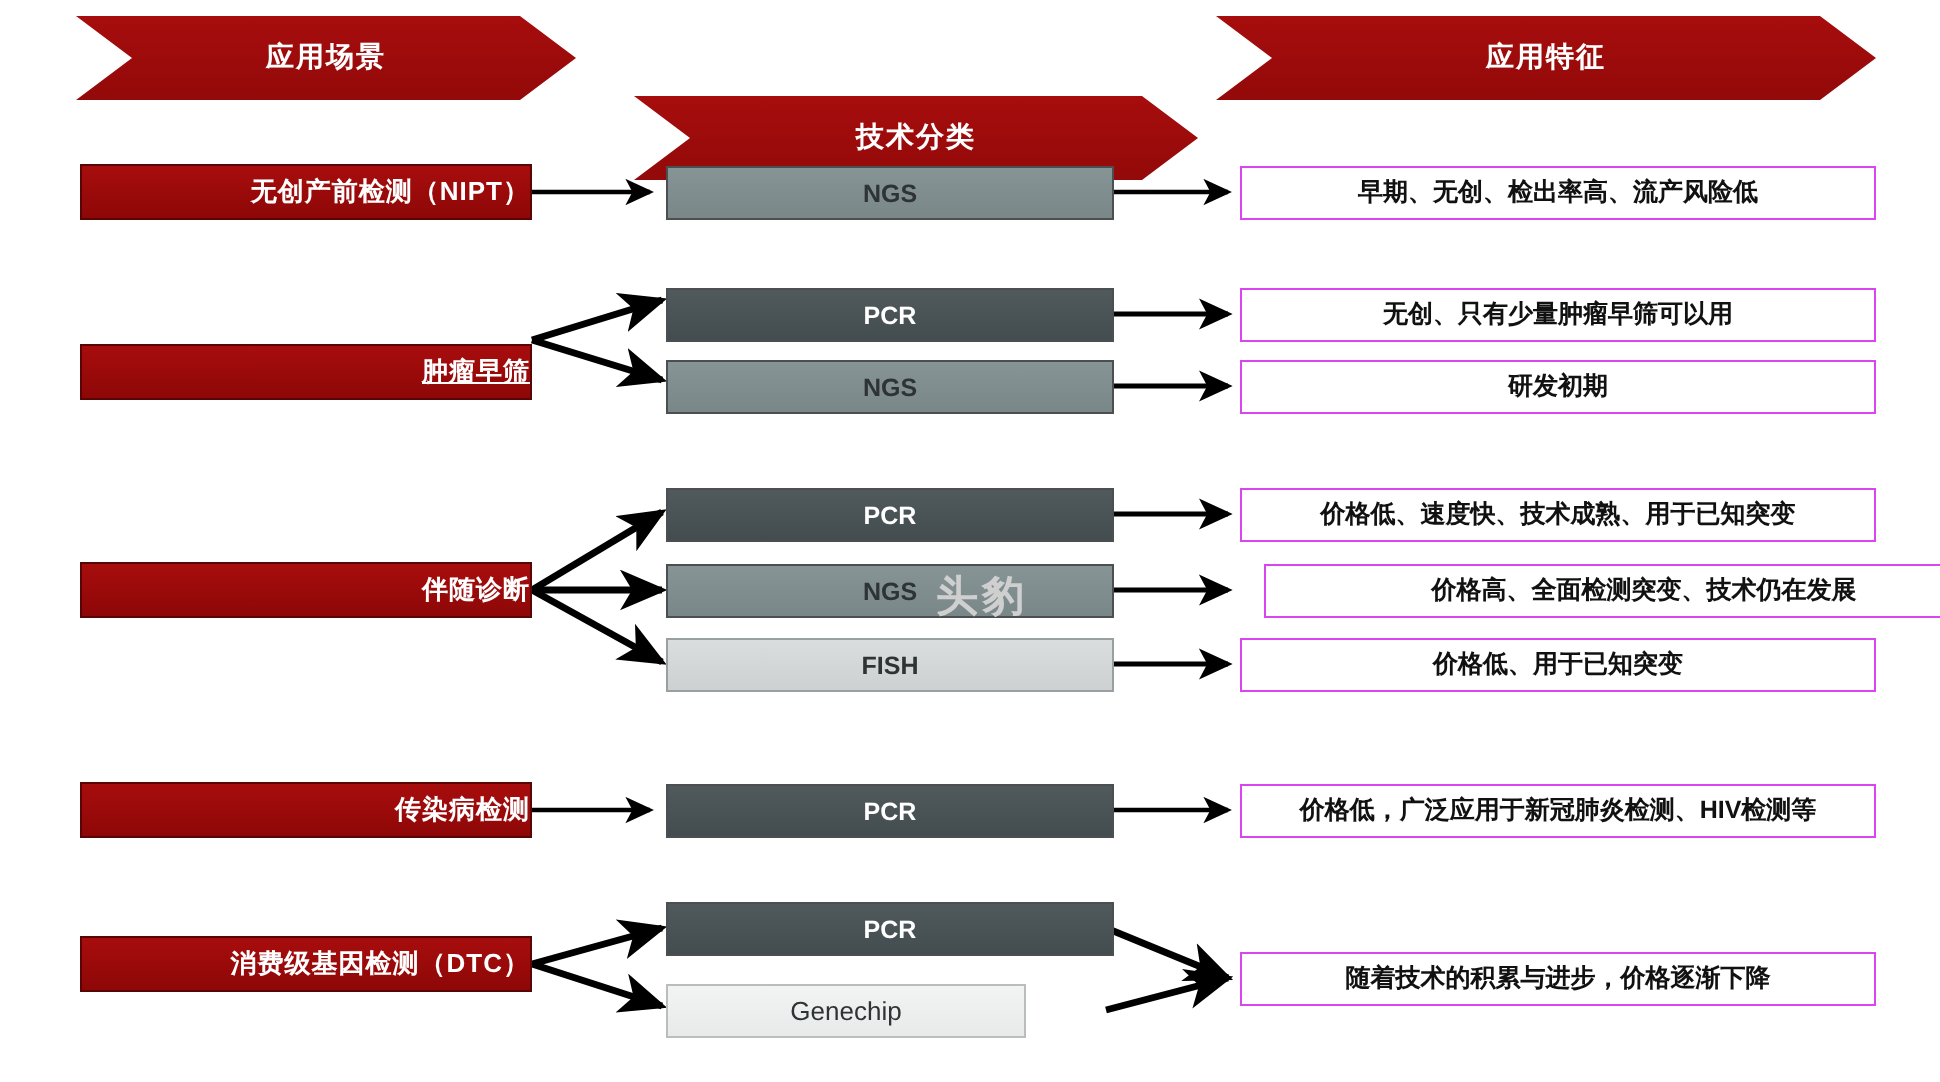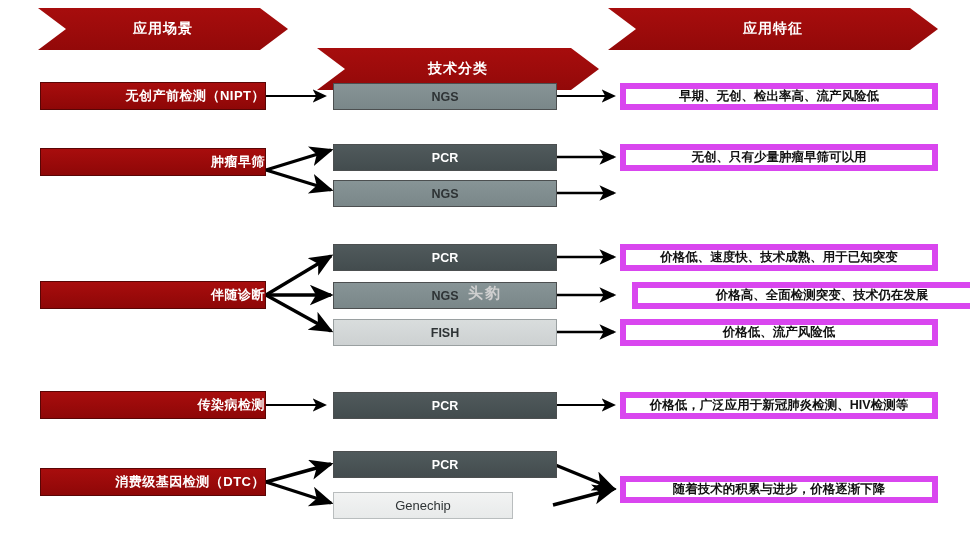--- a/index.html
+++ b/index.html
@@ -87,21 +87,21 @@
     border-color: #b9bdbe;
     font-weight: normal;
     font-size: 13px;
   }
 
   
   .feature {
     position: absolute;
     height: 27px;
     background: #ffffff;
-    border: 6px solid #d946ef;
+    border: 1px solid #d946ef;
     display: flex;
     align-items: center;
     justify-content: center;
     color: #111111;
     font-size: 12.5px;
     font-weight: bold;
     box-sizing: border-box;
   }
 
   
@@ -111,21 +111,21 @@
     top: 0;
     width: 970px;
     height: 541px;
     pointer-events: none;
   }
 
   
   .watermark {
     position: absolute;
     color: #cfcfcf;
-    font-size: 15px;
+    font-size: 21px;
     font-weight: bold;
     letter-spacing: 2px;
     user-select: none;
   }
 </style>
 </head>
 <body>
 
 <div id="canvas">
 
@@ -176,53 +176,56 @@
   <div class="scenario" style="left:40px; top:82px; width:226px;">
     <span>无创产前检测（NIPT）</span>
   </div>
   <div class="tech mid" style="left:333px; top:83px; width:224px;">
     <span>NGS</span>
   </div>
   <div class="feature" style="left:620px; top:83px; width:318px;">
     <span>早期、无创、检出率高、流产风险低</span>
   </div>
 
-  <div class="scenario" style="left:40px; top:148px; width:226px;">
+  <div class="scenario" style="left:40px; top:172px; width:226px;text-decoration:underline;">
     <span>肿瘤早筛</span>
   </div>
   <div class="tech dark" style="left:333px; top:144px; width:224px;">
     <span>PCR</span>
   </div>
   <div class="tech mid" style="left:333px; top:180px; width:224px;">
     <span>NGS</span>
   </div>
   <div class="feature" style="left:620px; top:144px; width:318px;">
     <span>无创、只有少量肿瘤早筛可以用</span>
   </div>
+  <div class="feature" style="left:620px; top:180px; width:318px;">
+    <span>研发初期</span>
+  </div>
 
   <div class="scenario" style="left:40px; top:281px; width:226px;">
     <span>伴随诊断</span>
   </div>
   <div class="tech dark" style="left:333px; top:244px; width:224px;">
     <span>PCR</span>
   </div>
   <div class="tech mid" style="left:333px; top:282px; width:224px;">
     <span>NGS</span>
   </div>
   <div class="tech light" style="left:333px; top:319px; width:224px;">
     <span>FISH</span>
   </div>
   <div class="feature" style="left:620px; top:244px; width:318px;">
     <span>价格低、速度快、技术成熟、用于已知突变</span>
   </div>
   <div class="feature" style="left:632px; top:282px; width:380px;">
     <span>价格高、全面检测突变、技术仍在发展</span>
   </div>
   <div class="feature" style="left:620px; top:319px; width:318px;">
-    <span>价格低、流产风险低</span>
+    <span>价格低、用于已知突变</span>
   </div>
 
   <div class="watermark" style="left:468px; top:284px;">
     <span>头豹</span>
   </div>
 
   <div class="scenario" style="left:40px; top:391px; width:226px;">
     <span>传染病检测</span>
   </div>
   <div class="tech dark" style="left:333px; top:392px; width:224px;">

